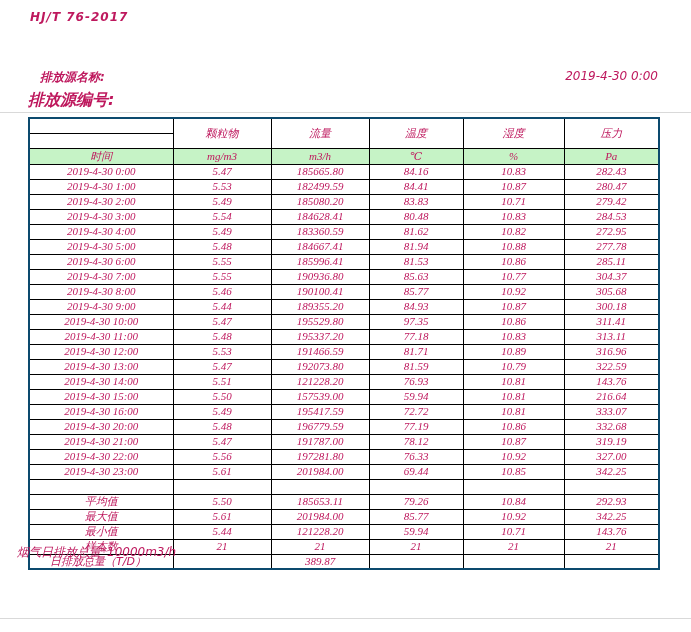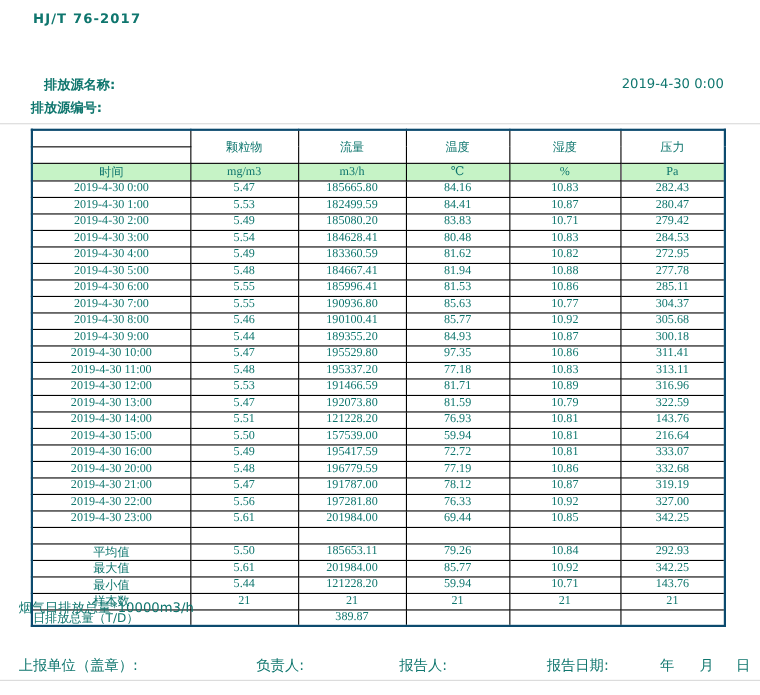--- a/index.html
+++ b/index.html
@@ -1,25 +1,26 @@
 <!DOCTYPE html>
 <html style="--green: #c6f3c6;"><head>
 <meta charset="utf-8">
 <style>
   * { margin:0; padding:0; box-sizing:border-box; }
   html,body { background:#fff; }
   .page {
     position:relative; width:691px; height:632px; background:#ffffff;
-    font-family:"DejaVu Sans","Liberation Sans",sans-serif; color:#0f766e;
+    font-family:"DejaVu Sans","Liberation Sans",sans-serif; color:#be185d;
     overflow:hidden;
+    font-style:italic;
   }
   .std-code { position:absolute; top:10px; left:30px; font-size:12px; font-weight:bold; letter-spacing:1px; }
   .title { position:absolute; top:28px; left:0; width:100%; text-align:center; font-size:15px; font-weight:bold; letter-spacing:1px; }
   .meta-name { position:absolute; top:69px; left:40px; font-size:12px; font-weight:bold; }
-  .meta-id   { position:absolute; top:90px; left:28px; font-size:12px; font-weight:bold; }
+  .meta-id   { position:absolute; top:90px; left:28px; font-size:16px; font-weight:bold; }
   .meta-date { position:absolute; top:69px; right:33px; font-size:12px; }
   .hairline { position:absolute; left:0; width:691px; height:1px; background:#d9d9d9; }
   .hl-top { top:112px; }
   .hl-bottom { top:618px; }
 
   table.rpt {
     position:absolute; top:117px; left:28px; width:630px;
     border-collapse:collapse; table-layout:fixed;
     border:2px solid #0c4a6e;
     font-family:"Liberation Serif","DejaVu Serif",serif;
@@ -28,21 +29,21 @@
     border:1px solid #000; text-align:center; vertical-align:middle;
     height:15px; font-size:11px; line-height:13px; overflow:hidden; white-space:nowrap;
   }
   td.h-top { height:14px; border-bottom:none; }
   td.h-bot { height:14px; border-top:1px solid #000; }
   td.h-name { font-size:12px; font-family:"DejaVu Sans","Liberation Sans",sans-serif; }
   tr.unit-row td { background:var(--green,#c6f3c6); height:16px; }
   td.time-head { font-size:12px; font-family:"DejaVu Sans","Liberation Sans",sans-serif; }
   td.unit { font-size:10px; }
   td.sum-label { font-size:12px; font-family:"DejaVu Sans","Liberation Sans",sans-serif; }
-  td.sum-label.left { text-align:left; padding-left:0;margin-left:26px; }
+  td.sum-label.left { text-align:left; padding-left:20px;margin-left:26px; }
 
   .foot-note { position:absolute; top:544px; left:17px; font-size:12px; }
   .sig-row { position:absolute; top:596px; left:0; width:691px; height:16px; font-size:13px; }
   .sig-row span { position:absolute; white-space:nowrap; }
   .sig-unit { left:17px; }
   .sig-resp { left:233px; }
   .sig-reporter { left:363px; }
   .sig-date { left:497px; }
   .sig-year { left:600px; }
   .sig-month { left:636px; }
@@ -310,25 +311,16 @@
           <td>389.87</td>
           <td></td>
           <td></td>
           <td></td>
         </tr>
       </tbody>
   </table>
 
   <div class="foot-note">烟气日排放总量*10000m3/h</div>
 
-  <div class="sig-row">
-    <span class="sig-unit">上报单位（盖章）:</span>
-    <span class="sig-resp">负责人:</span>
-    <span class="sig-reporter">报告人:</span>
-    <span class="sig-date">报告日期:</span>
-    <span class="sig-year">年</span>
-    <span class="sig-month">月</span>
-    <span class="sig-day">日</span>
-  </div>
 
   <div class="hairline hl-bottom"></div>
 
 </div>
 
 </body></html>

